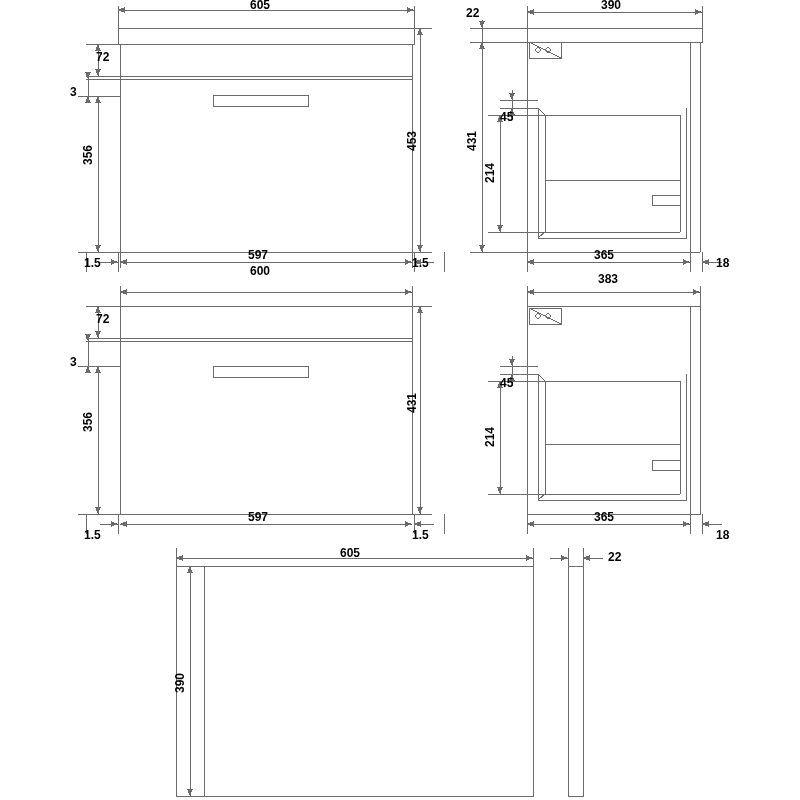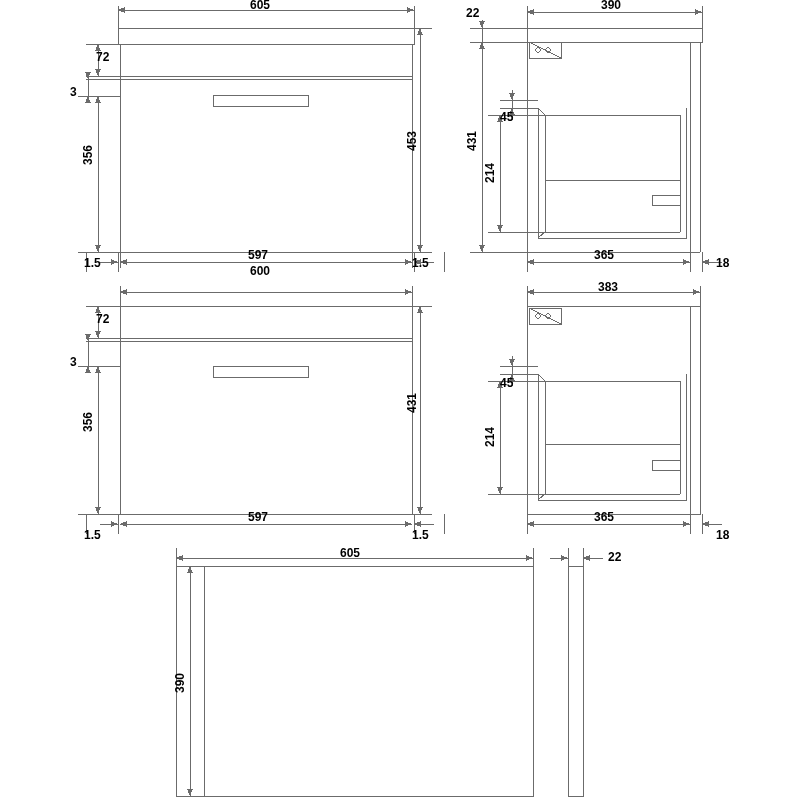--- a/index.html
+++ b/index.html
@@ -268,21 +268,21 @@
 
   <div class="dimtext" style="left:250px;top:264px;">600</div>
   <div class="dimtext" style="left:96px;top:312px;">72</div>
   <div class="dimtext" style="left:70px;top:355px;">3</div>
   <div class="dimtext vert" style="left:78px;top:415px;transform:rotate(-90deg);">356</div>
   <div class="dimtext vert" style="left:402px;top:396px;transform:rotate(-90deg);">431</div>
   <div class="dimtext" style="left:84px;top:528px;">1.5</div>
   <div class="dimtext" style="left:248px;top:510px;">597</div>
   <div class="dimtext" style="left:412px;top:528px;">1.5</div>
 
-  <div class="dimtext" style="left:598px;top:280px;">383</div>
+  <div class="dimtext" style="left:598px;top:272px;">383</div>
   <div class="dimtext" style="left:500px;top:376px;">45</div>
   <div class="dimtext vert" style="left:480px;top:430px;transform:rotate(-90deg);">214</div>
   <div class="dimtext" style="left:594px;top:510px;">365</div>
   <div class="dimtext" style="left:716px;top:528px;">18</div>
 
   <div class="dimtext" style="left:340px;top:546px;">605</div>
   <div class="dimtext vert" style="left:170px;top:676px;transform:rotate(-90deg);">390</div>
 
   <div class="dimtext" style="left:608px;top:550px;">22</div>
 

